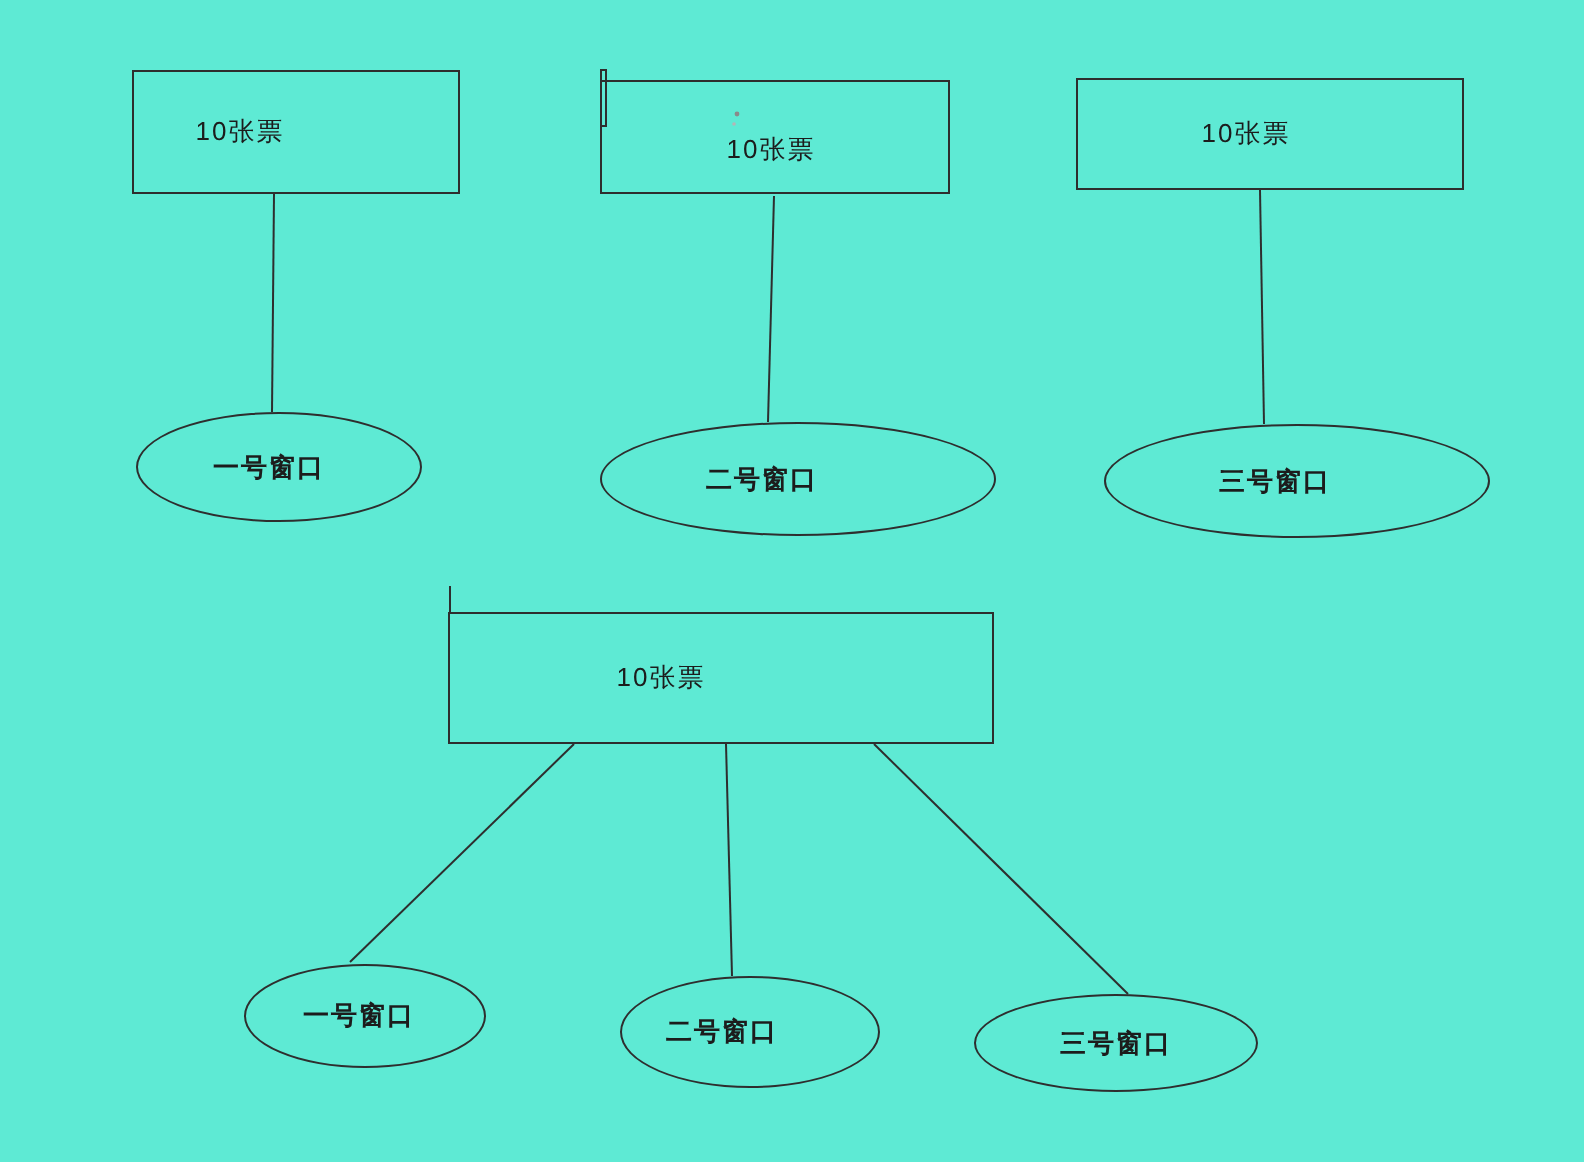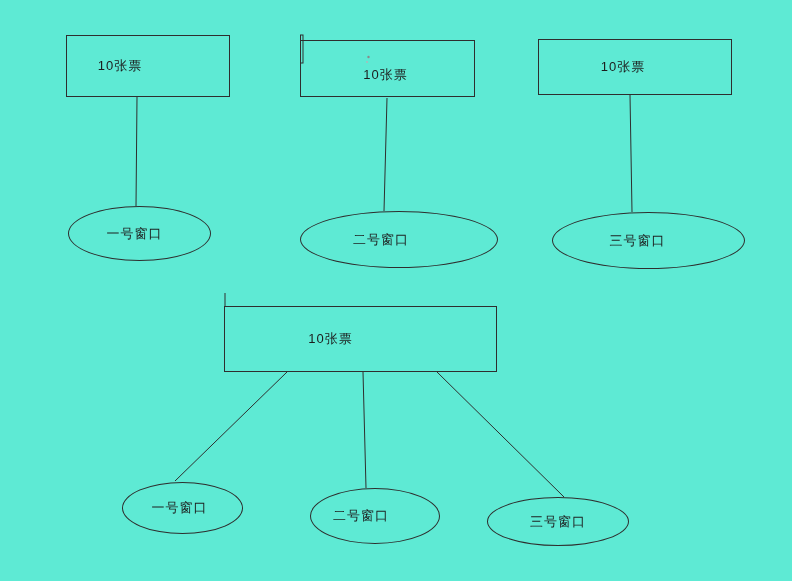--- a/index.html
+++ b/index.html
@@ -30,20 +30,21 @@
     background: transparent;
     display: flex;
     align-items: center;
     justify-content: center;
   }
   .rect {
     border-radius: 0;
   }
   .ellipse {
     border-radius: 50%;
+    font-weight: bold;
   }
   .label {
     font-size: 13px;
     color: #1c1c1c;
     letter-spacing: 1px;
     white-space: nowrap;
   }
 </style>
 </head>
 <body>

